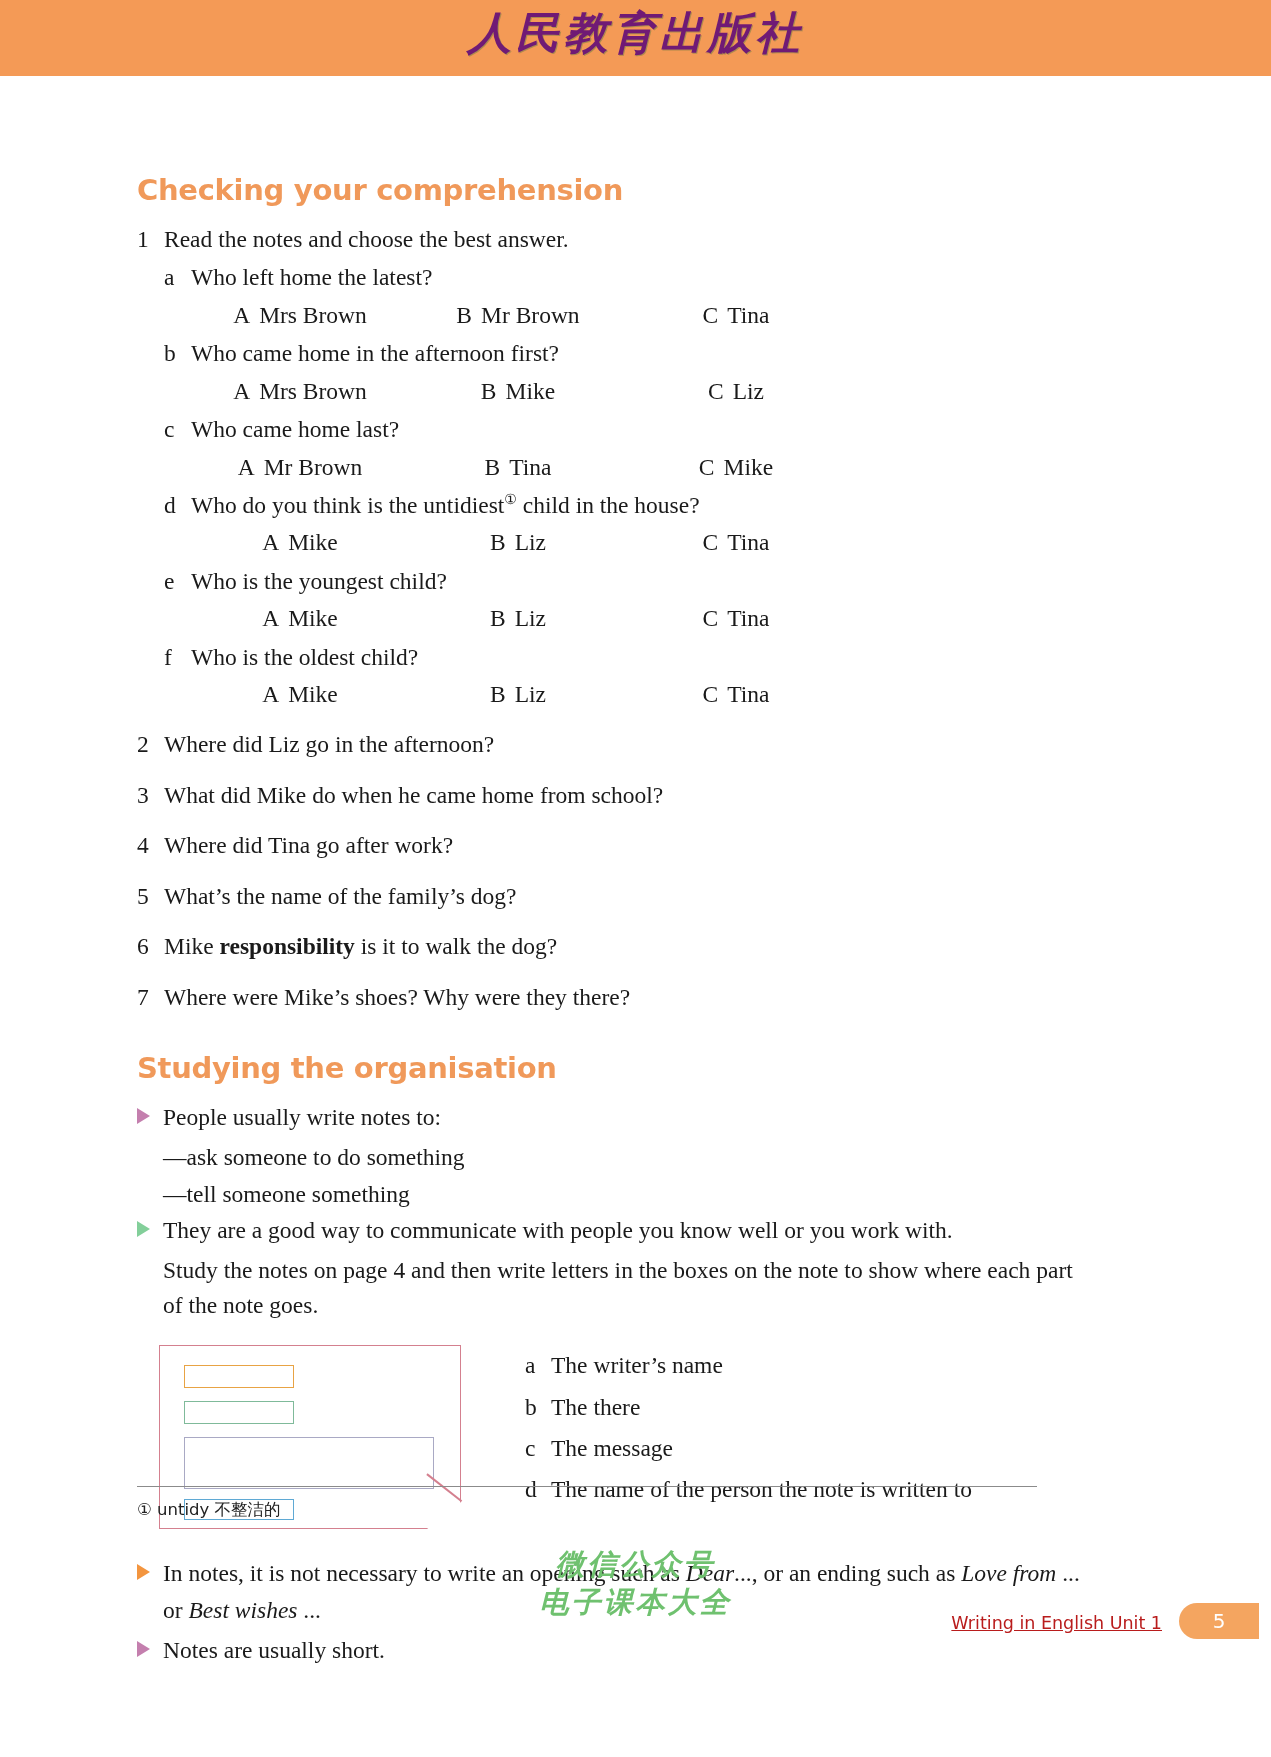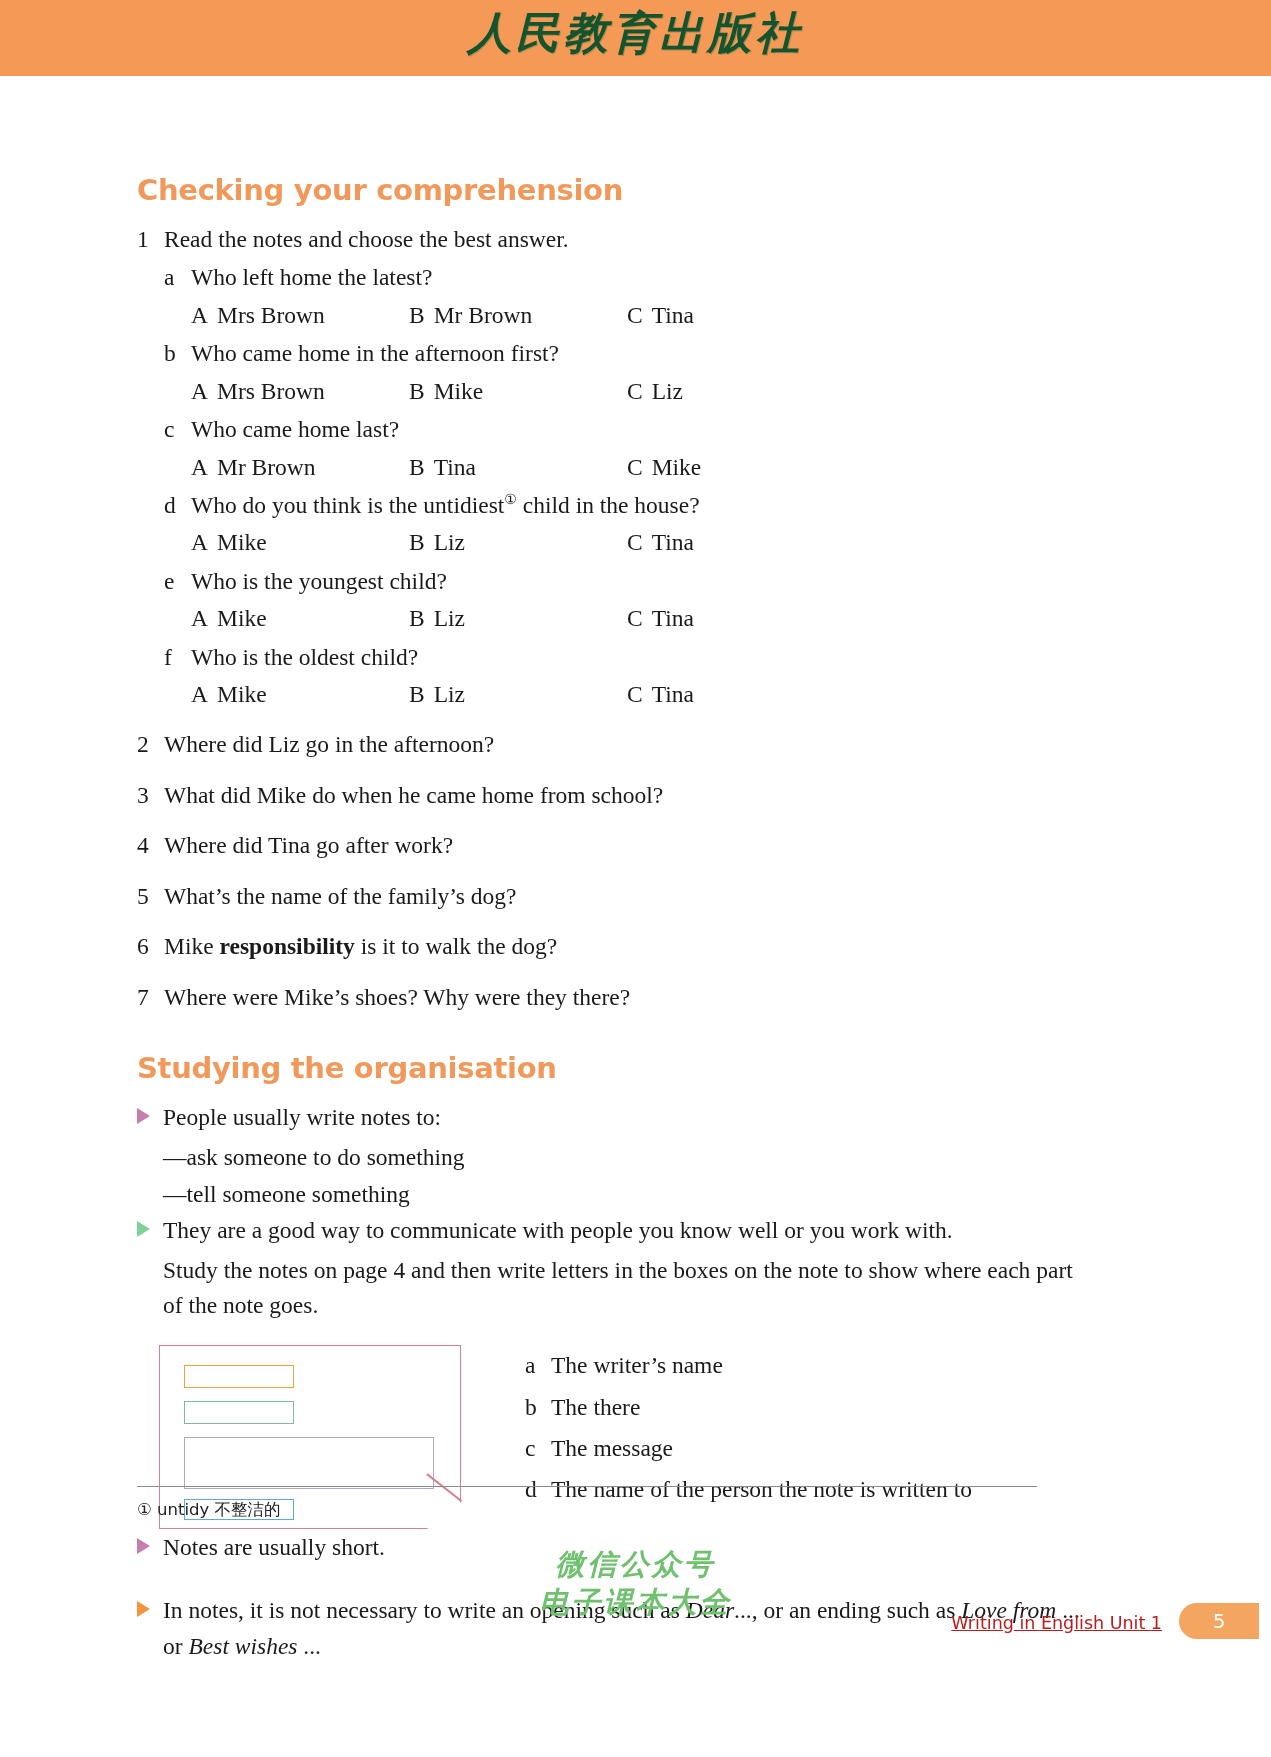--- a/index.html
+++ b/index.html
@@ -26,21 +26,21 @@
     position: absolute;
     top: 4px;
     left: 0;
     width: 1271px;
     text-align: center;
     font-family: "DejaVu Serif", serif;
     font-size: 44px;
     font-weight: bold;
     font-style: italic;
     letter-spacing: 4px;
-    color: #14532d;
+    color: #701a75;
     text-shadow: 1px 1px 0 rgba(40,110,60,.35);
   }
 
   
   .page {
     position: absolute;
     top: 76px; left: 0;
     width: 1271px;
     height: 1681px;
     margin-top: 37px;
@@ -88,20 +88,21 @@
     flex: 0 0 27px;
   }
   .sub-text { flex: 1 1 auto; }
 
   .opts {
     display: flex;
     margin-left: 54px;
     font-size: 23.5px;
     line-height: 1.55;
     margin-bottom: 2px;
+    text-align: center;
   }
   .opt {
     width: 218px;
     flex: 0 0 218px;
   }
   .opt .tag { margin-right: 9px; }
 
   .spaced-q { margin-bottom: 14px; }
 
   sup.fn { font-size: 14px; vertical-align: super; }
@@ -400,34 +401,34 @@
         <span class="key-letter">c</span>
         <span>The message</span>
       </div>
       <div class="key-row">
         <span class="key-letter">d</span>
         <span>The name of the person the note is written to</span>
       </div>
     </div>
   </div>
 
+  <div class="bullet-row" style="margin-top:26px;">
+    <span class="tri orange">
+          <i></i>
+        </span>
+    <span class="bullet-text"><span>In notes, it is not necessary to write an opening such as </span><i class="ital">Dear</i><span>..., or an ending such as </span><i class="ital">Love from</i><span> ... or </span><i class="ital">Best wishes</i><span> ...</span></span>
+  </div>
+
   <div class="bullet-row">
     <span class="tri">
           <i></i>
         </span>
     <span class="bullet-text">Notes are usually short.</span>
   </div>
 
-  <div class="bullet-row" style="margin-top:26px;">
-    <span class="tri orange">
-          <i></i>
-        </span>
-    <span class="bullet-text"><span>In notes, it is not necessary to write an opening such as </span><i class="ital">Dear</i><span>..., or an ending such as </span><i class="ital">Love from</i><span> ... or </span><i class="ital">Best wishes</i><span> ...</span></span>
-  </div>
-
 </div>
 
   <div class="rule"></div>
   <div class="footnote">① untidy 不整洁的</div>
 
   <div class="watermark">
     <div>微信公众号</div>
     <div>电子课本大全</div>
   </div>
 

